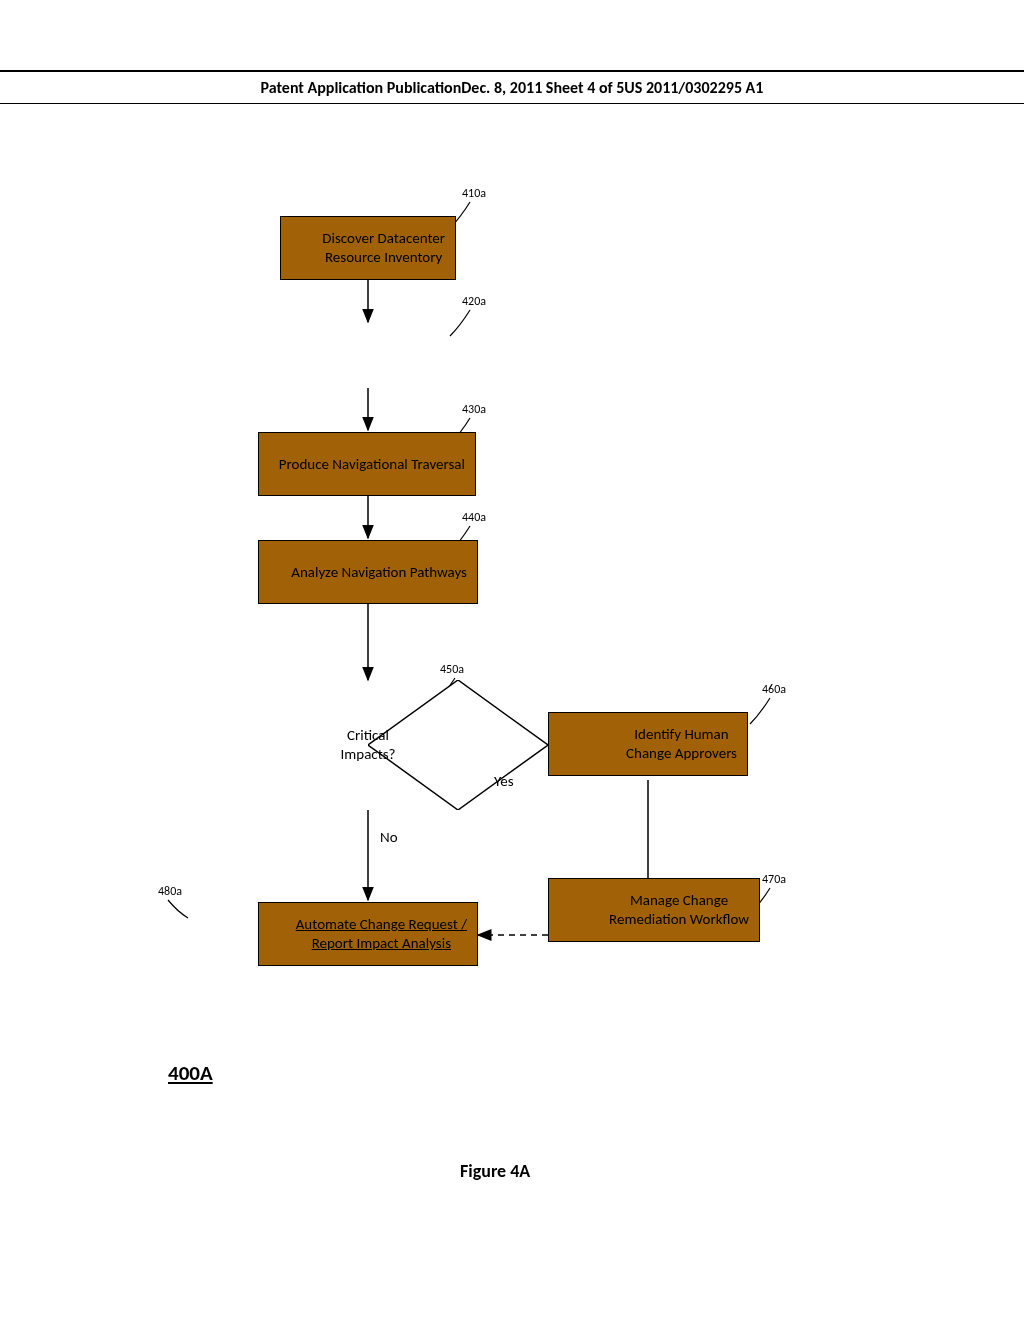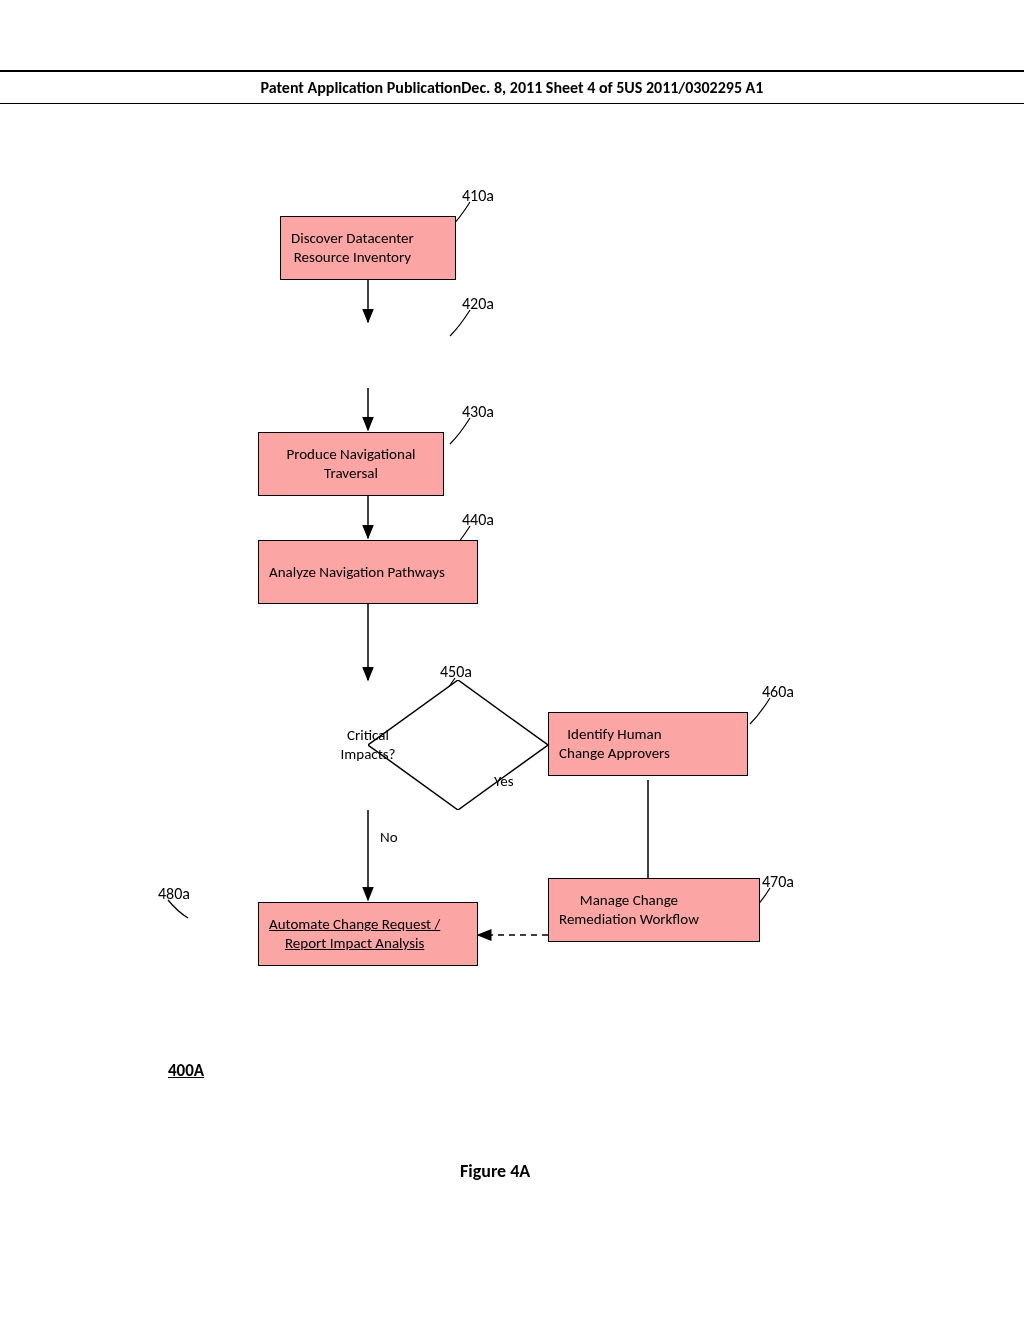--- a/index.html
+++ b/index.html
@@ -31,24 +31,24 @@
   .diagram {
     position: absolute;
     top: 180px;
     left: 0;
     width: 1024px;
     height: 900px;
   }
   .box {
     position: absolute;
     border: 1.5px solid #000;
-    background: #fca5a5;
+    background: #a16207;
     display: flex;
     align-items: center;
-    justify-content: flex-start;
+    justify-content: flex-end;
     text-align: center;
     font-size: 15px;
     line-height: 1.25;
     padding: 6px 10px;
   }
   .diamond-wrap {
     position: absolute;
     text-align: center;
   }
   .diamond-shape {
@@ -59,37 +59,37 @@
   .diamond-text {
     position: absolute;
     top: 50%;
     left: 50%;
     transform: translate(-50%, -50%);
     font-size: 15px;
     line-height: 1.25;
   }
   .ref-label {
     position: absolute;
-    font-size: 16px;
+    font-size: 12px;
   }
   .flow-label {
     position: absolute;
     font-size: 15px;
   }
   svg.arrows {
     position: absolute;
     top: 0;
     left: 0;
     width: 1024px;
     height: 900px;
     pointer-events: none;
   }
   .figure-id {
     position: absolute;
-    font-size: 17px;
+    font-size: 21px;
     font-weight: bold;
     text-decoration: underline;
   }
   .figure-caption {
     position: absolute;
     font-size: 18px;
     font-weight: bold;
   }
 </style>
 </head>
@@ -146,21 +146,21 @@
   </svg>
 
   <div class="box" style="left:280px; top:36px; width:176px; height:64px;">
     <span style="white-space:pre-line;">Discover Datacenter
 Resource Inventory</span>
   </div>
   <div class="ref-label" style="left:462px; top:6px;">410a</div>
 
   <div class="ref-label" style="left:462px; top:114px;">420a</div>
 
-  <div class="box" style="left:258px; top:252px; width:186px; height:64px;">
+  <div class="box" style="left:258px; top:252px; width:218px; height:64px;">
     <span style="white-space:pre-line;">Produce Navigational Traversal</span>
   </div>
   <div class="ref-label" style="left:462px; top:222px;">430a</div>
 
   <div class="box" style="left:258px; top:360px; width:220px; height:64px;">
     <span style="white-space:pre-line;">Analyze Navigation Pathways</span>
   </div>
   <div class="ref-label" style="left:462px; top:330px;">440a</div>
 
   <div class="diamond-wrap" style="left:278px; top:500px; width:180px; height:130px;">

